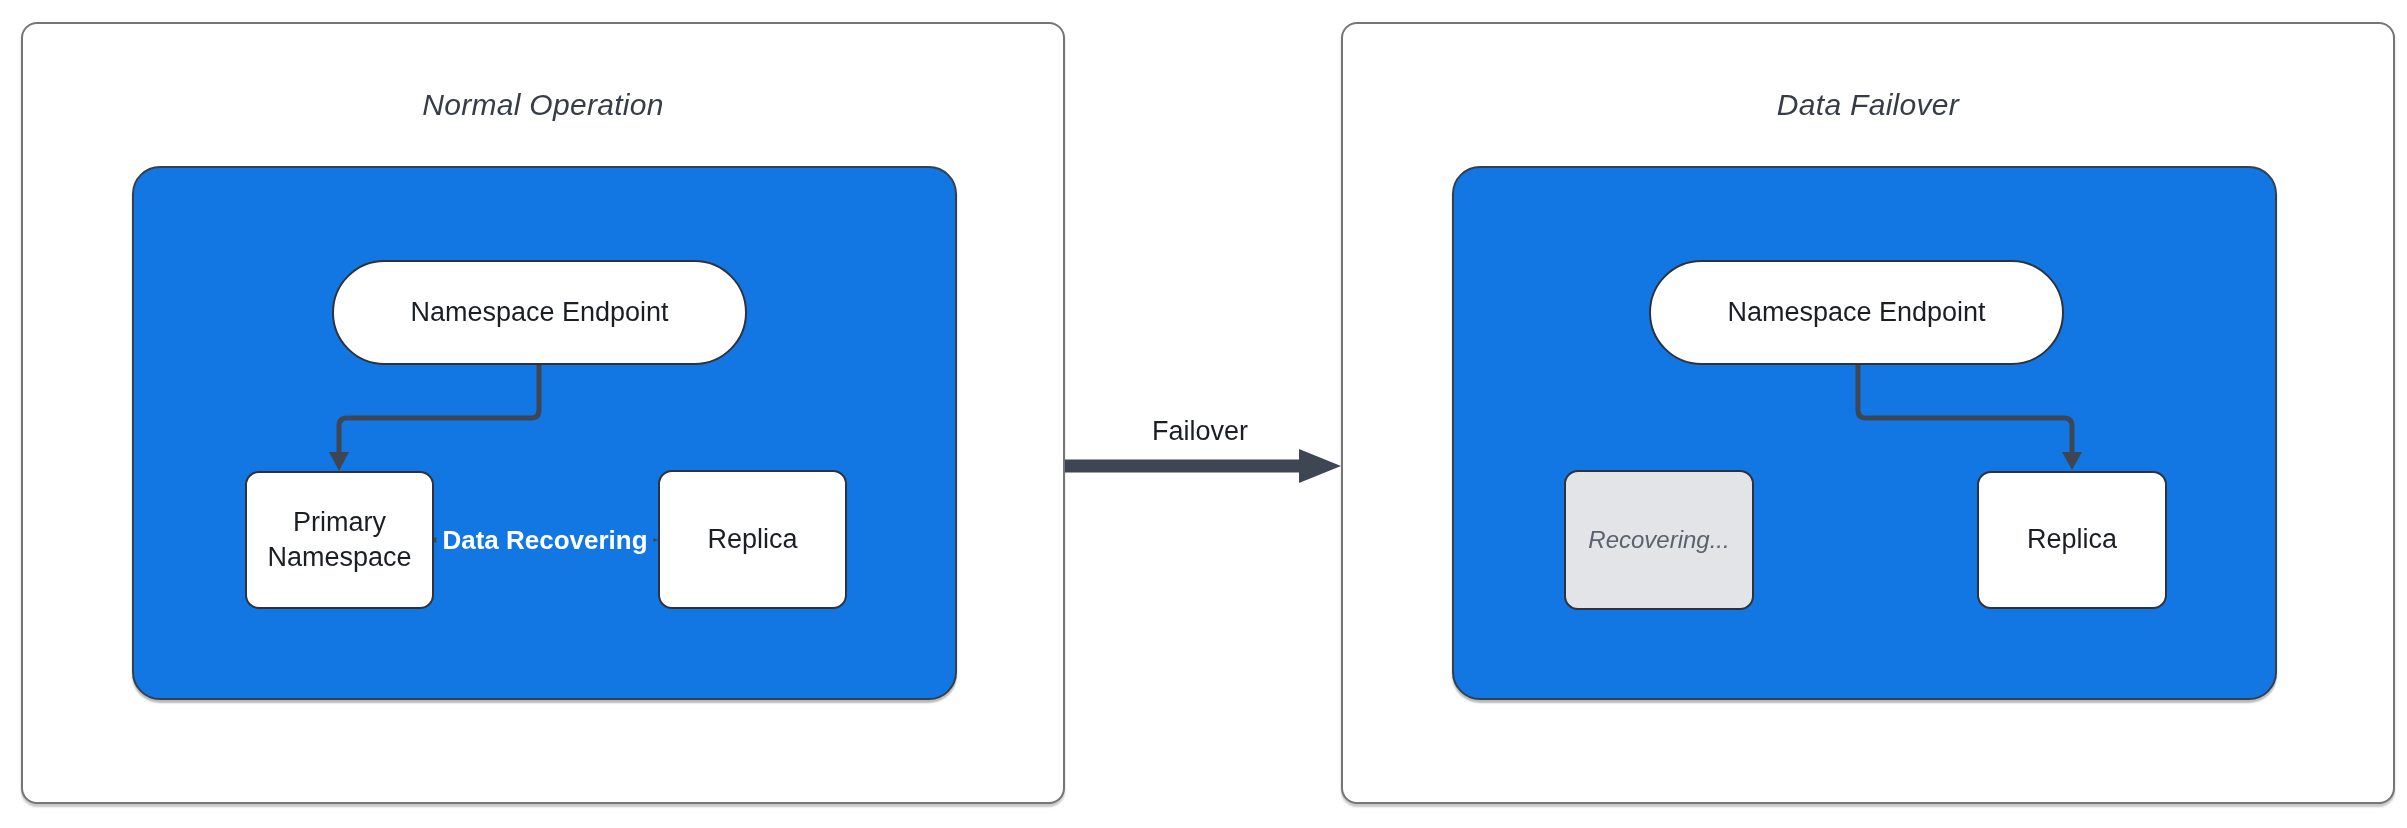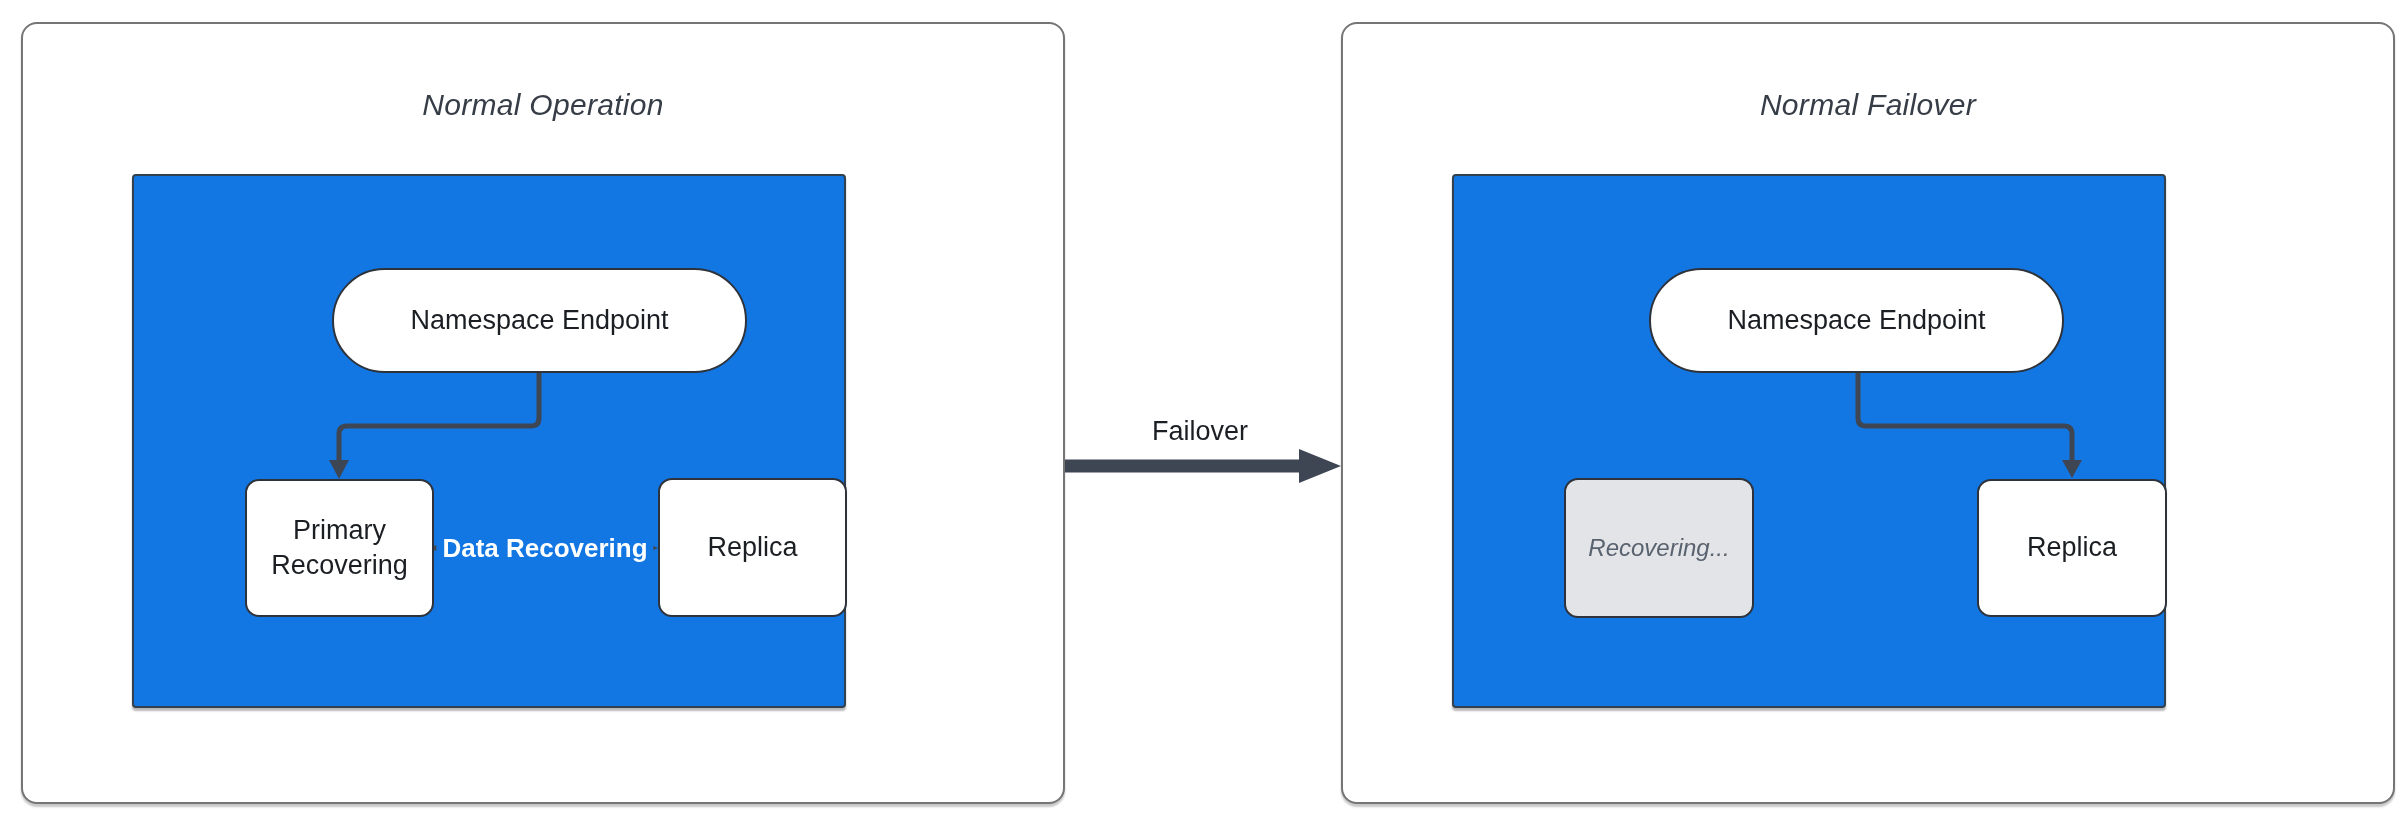--- a/index.html
+++ b/index.html
@@ -33,24 +33,24 @@
 
   .panel-title{
     position:absolute;top:64px;left:0;width:100%;
     text-align:center;
     font-size:30px;font-style:italic;
     color:var(--title-text);
     letter-spacing:.3px;
   }
 
   .group-box{
-    position:absolute;left:109px;top:150px;width:714px;height:534px;
+    position:absolute;left:109px;top:142px;width:825px;height:534px;
     background:var(--group-fill);
     border:2px solid var(--group-border);
-    border-radius:4px;
+    border-radius:28px;
     box-shadow:0 3px 2px rgba(0,0,0,.28);
   }
 
   .node{
     position:absolute;
     background:var(--node-fill);
     border:2.5px solid var(--node-border);
     display:flex;align-items:center;justify-content:center;
     text-align:center;
     font-size:27px;color:var(--node-text);
@@ -127,41 +127,41 @@
           <path d="M 300 372 L 506 372"></path>
           <polygon points="502,362 502,382 524,372"></polygon>
         </g>
       </svg>
 
       <div class="node node--pill pill-endpoint">
         <span>Namespace Endpoint</span>
       </div>
 
       <div class="node node--rect node-primary">
-        <span>Primary Recovering</span>
+        <span>Primary Namespace</span>
       </div>
 
       <div class="node node--rect node-replica-left">
         <span>Replica</span>
       </div>
 
       <div class="edge-label">Data Recovering</div>
     </div>
   </section>
 
   <div class="transition">
     <div class="transition-label">Failover</div>
     <svg class="transition-arrow" width="292" height="64" viewBox="0 0 292 64">
       <line x1="7" y1="32" x2="245" y2="32"></line>
       <polygon points="241,15 241,49 283,32"></polygon>
     </svg>
   </div>
 
   <section class="panel panel--failover">
-    <div class="panel-title">Normal Failover</div>
+    <div class="panel-title">Data Failover</div>
 
     <div class="group-box">
 
       <svg class="connector-layer" viewBox="0 0 824 534">
 
         <g>
           <path d="M 404 197 L 404 242 Q 404 250 412 250 L 610 250 Q 618 250 618 258 L 618 286"></path>
           <polygon points="608,284 628,284 618,302"></polygon>
         </g>
       </svg>

